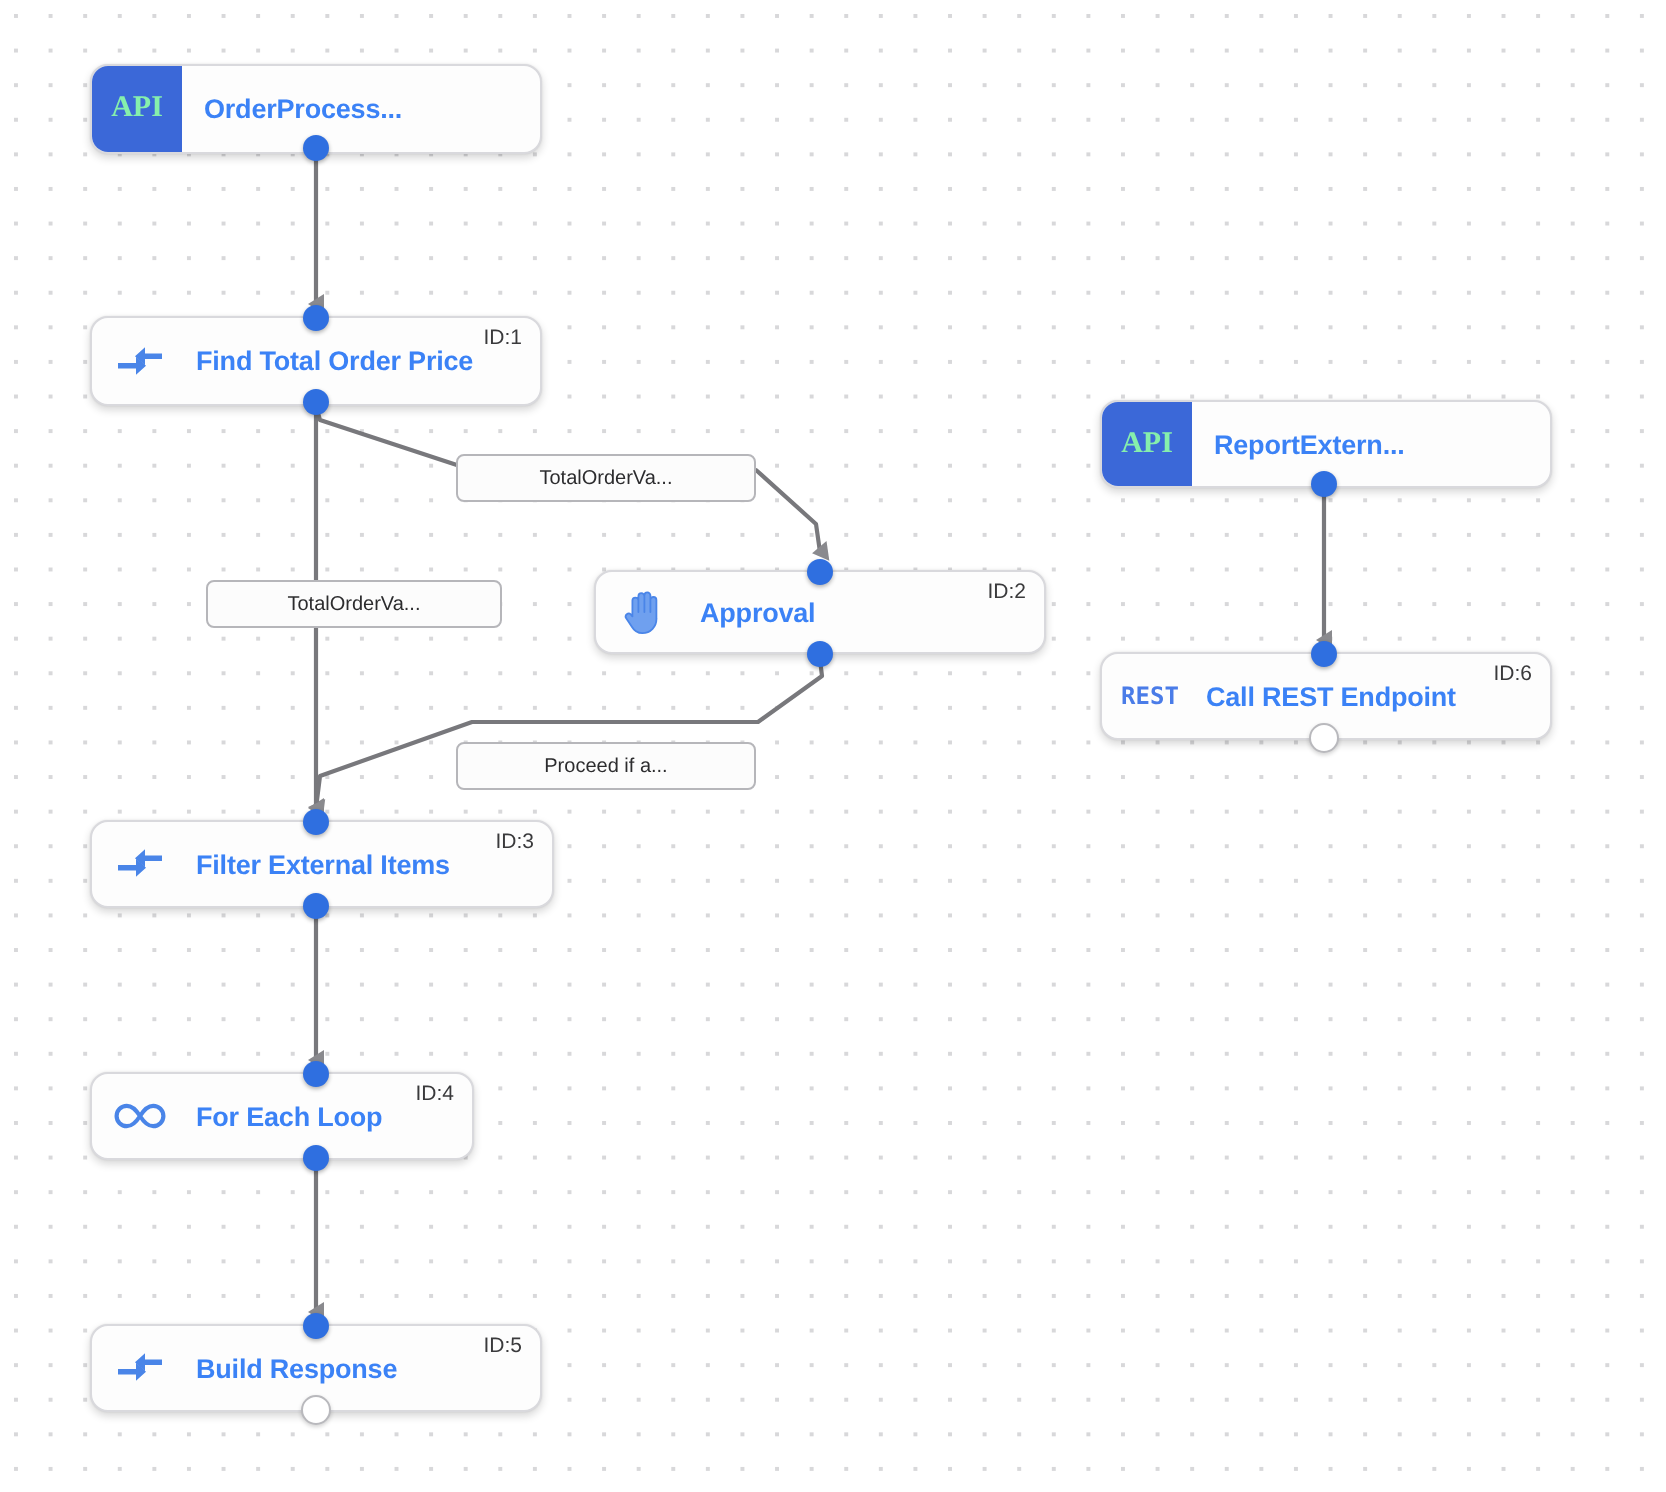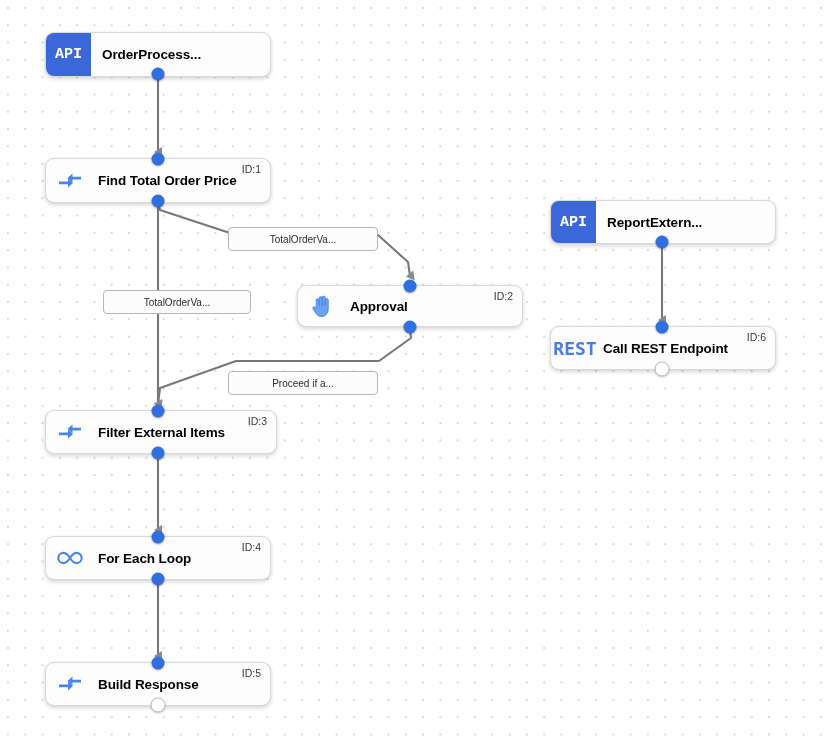--- a/index.html
+++ b/index.html
@@ -44,51 +44,51 @@
     height: 100%;
     border-radius: 8px;
     overflow: hidden;
   }
   
   .badge-api {
     width: 45px;
     min-width: 45px;
     align-self: stretch;
     background: #3b68d8;
-    color: #ffffff;
-    display: flex;
-    align-items: center;
-    justify-content: center;
-    font-family: Liberation Mono, monospace;
+    color: #86efac;
+    display: flex;
+    align-items: center;
+    justify-content: center;
+    font-family: Liberation Serif, serif;
     font-size: 15px;
     font-weight: 700;
     letter-spacing: 0px;
   }
   .badge-rest {
     width: 48px;
     min-width: 48px;
     display: flex;
     align-items: center;
     justify-content: center;
     color: #4a7ce8;
     font-family: "DejaVu Sans Mono", monospace;
-    font-size: 18px;
+    font-size: 12px;
     font-weight: 700;
   }
   .icon-slot {
     width: 48px;
     min-width: 48px;
     display: flex;
     align-items: center;
     justify-content: center;
   }
   .node-title {
     font-size: 13.5px;
     font-weight: bold;
-    color: #000000;
+    color: #3b82f6;
     padding-left: 4px;
     white-space: nowrap;
     letter-spacing: -0.1px;
   }
   .node-title.pad-api { padding-left: 11px; }
   .node-id {
     position: absolute;
     right: 9px;
     top: 4px;
     font-size: 10.5px;
@@ -216,21 +216,21 @@
           </g>
         </svg>
       </div>
       <div class="node-title">Filter External Items</div>
     </div>
     <div class="node-id">ID:3</div>
   </div>
   <div class="port filled" style="left:158px; top:411px;"></div>
   <div class="port filled" style="left:158px; top:453px;"></div>
 
-  <div class="node" style="left:45px; top:536px; width:226px; height:44px;">
+  <div class="node" style="left:45px; top:536px; width:192px; height:44px;">
     <div class="inner">
       <div class="icon-slot">
         <svg width="26" height="16" viewBox="0 0 26 16">
           <path d="M13,8 C10.7,4.3 8.9,2.9 6.4,2.9 A5.1,5.1 0 0 0 6.4,13.1
                    C8.9,13.1 10.7,11.7 13,8 C15.3,4.3 17.1,2.9 19.6,2.9
                    A5.1,5.1 0 0 1 19.6,13.1 C17.1,13.1 15.3,11.7 13,8 Z" fill="none" stroke="#4a85e8" stroke-width="2.1" stroke-linecap="round"></path>
         </svg>
       </div>
       <div class="node-title">For Each Loop</div>
     </div>

